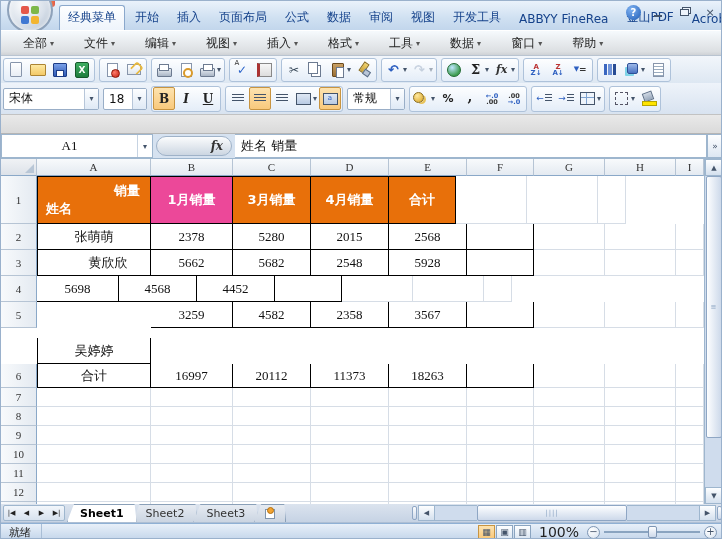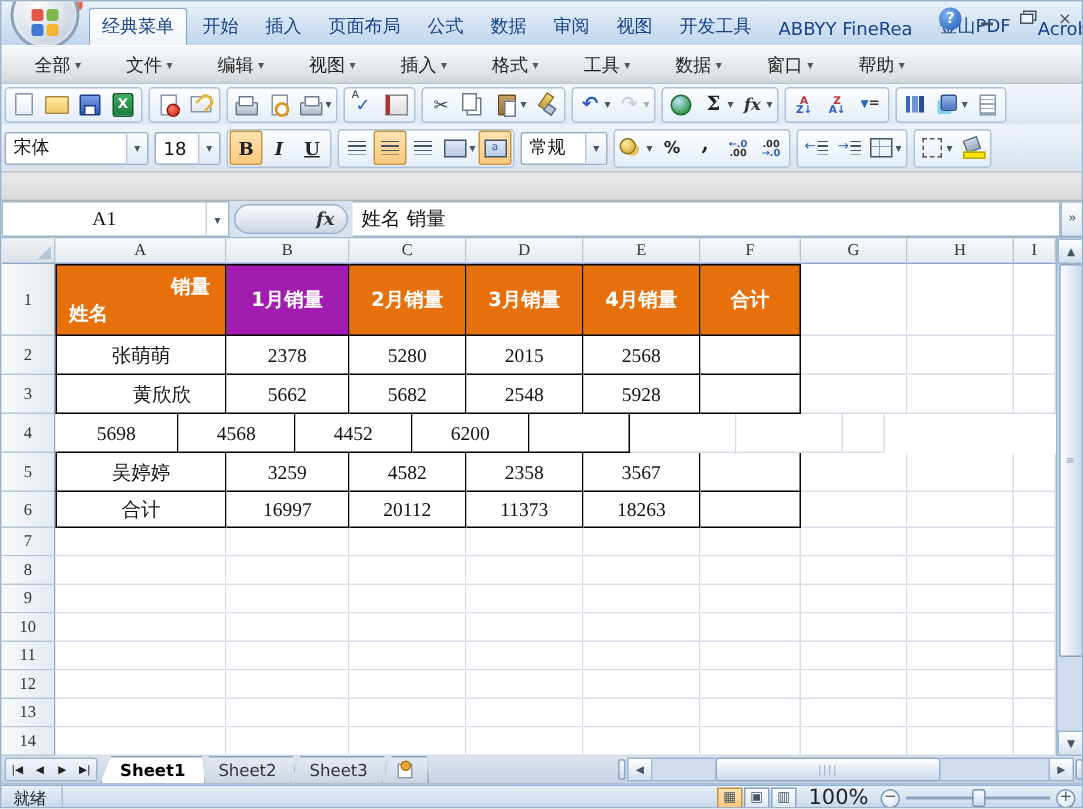--- a/index.html
+++ b/index.html
@@ -464,22 +464,21 @@
           <div class="cell" style="width: 71px; height: 17px;">G</div>
           <div class="cell" style="width: 71px; height: 17px;">H</div>
           <div class="cell" style="width: 28px; height: 17px;">I</div>
         </div>
         <div class="grow">
           <div class="cell rowhdr" style="width: 36px; height: 48px;">1</div>
           <div class="cell tc bl bt o diag" style="width: 114px; height: 48px; background: rgb(232, 112, 10); color: rgb(255, 255, 255);">
             <span class="dt">销量</span>
             <span class="db">姓名</span>
           </div>
-          <div class="cell tc bt o" style="width: 82px; height: 48px; background: #a21caf; color: rgb(255, 255, 255);">1月销量</div>
-          <div class="cell tc bt o" style="width: 78px; height: 48px; background: rgb(232, 112, 10); color: rgb(255, 255, 255);">2月销量</div>
+          <div class="cell tc bt o" style="width: 82px; height: 48px; background: #ec4899; color: rgb(255, 255, 255);">1月销量</div>
           <div class="cell tc bt o" style="width: 78px; height: 48px; background: rgb(232, 112, 10); color: rgb(255, 255, 255);">3月销量</div>
           <div class="cell tc bt o" style="width: 78px; height: 48px; background: rgb(232, 112, 10); color: rgb(255, 255, 255);">4月销量</div>
           <div class="cell tc bt o" style="width: 67px; height: 48px; background: rgb(232, 112, 10); color: rgb(255, 255, 255);">合计</div>
           <div class="cell" style="width: 71px; height: 48px;"></div>
           <div class="cell" style="width: 71px; height: 48px;"></div>
           <div class="cell" style="width: 28px; height: 48px;"></div>
         </div>
         <div class="grow">
           <div class="cell rowhdr" style="width: 36px; height: 26px;">2</div>
           <div class="cell tc bl namecell" style="width: 114px; height: 26px;">张萌萌</div>
@@ -502,29 +501,28 @@
           <div class="cell tc" style="width: 67px; height: 26px;"></div>
           <div class="cell" style="width: 71px; height: 26px;"></div>
           <div class="cell" style="width: 71px; height: 26px;"></div>
           <div class="cell" style="width: 28px; height: 26px;"></div>
         </div>
         <div class="grow">
           <div class="cell rowhdr" style="width: 36px; height: 26px;">4</div>
           <div class="cell tc" style="width: 82px; height: 26px;">5698</div>
           <div class="cell tc" style="width: 78px; height: 26px;">4568</div>
           <div class="cell tc" style="width: 78px; height: 26px;">4452</div>
-          <div class="cell tc" style="width: 78px; height: 26px;">6200</div>
           <div class="cell tc" style="width: 67px; height: 26px;"></div>
           <div class="cell" style="width: 71px; height: 26px;"></div>
           <div class="cell" style="width: 71px; height: 26px;"></div>
           <div class="cell" style="width: 28px; height: 26px;"></div>
         </div>
         <div class="grow">
           <div class="cell rowhdr" style="width: 36px; height: 26px;">5</div>
-          <div class="cell tc bl namecell" style="width: 114px; height: 26px;">吴婷婷</div>
+          <div class="cell tc bl namecell" style="width: 114px; height: 26px; margin-top: 36px;">吴婷婷</div>
           <div class="cell tc" style="width: 82px; height: 26px;">3259</div>
           <div class="cell tc" style="width: 78px; height: 26px;">4582</div>
           <div class="cell tc" style="width: 78px; height: 26px;">2358</div>
           <div class="cell tc" style="width: 78px; height: 26px;">3567</div>
           <div class="cell tc" style="width: 67px; height: 26px;"></div>
           <div class="cell" style="width: 71px; height: 26px;"></div>
           <div class="cell" style="width: 71px; height: 26px;"></div>
           <div class="cell" style="width: 28px; height: 26px;"></div>
         </div>
         <div class="grow">

